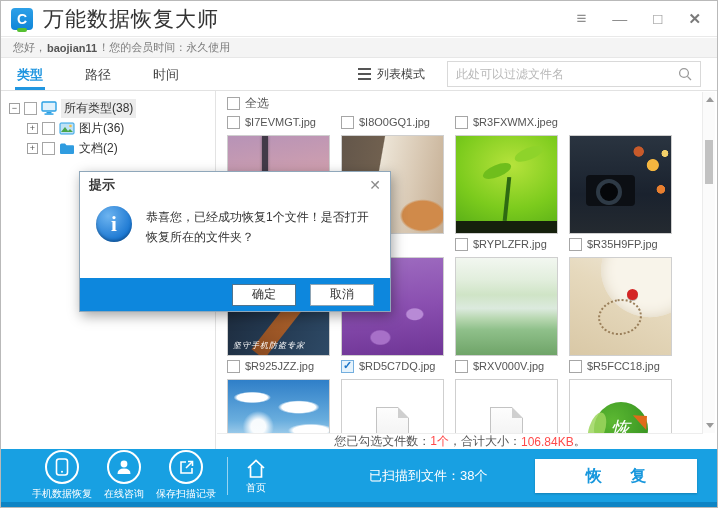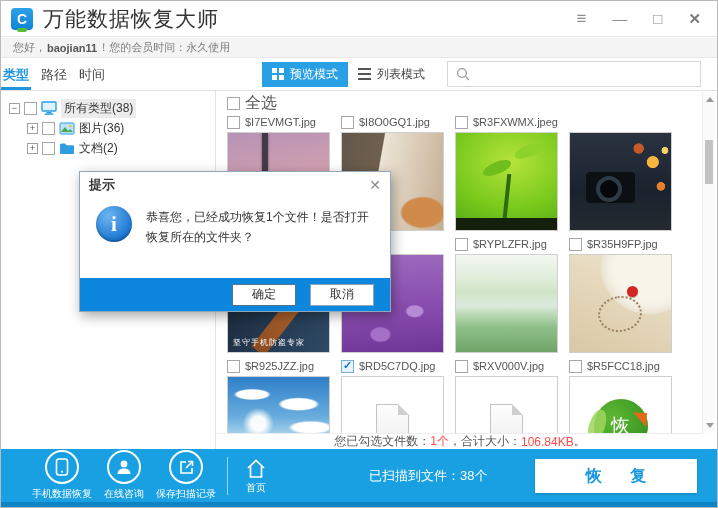--- a/index.html
+++ b/index.html
@@ -15,21 +15,21 @@
   .wbtn { color:#8e8e8e; font-size:15px; line-height:1; cursor:default; }
   .wbtn.menu { letter-spacing:0; font-size:17px; }
   .wbtn.close { color:#7a7a7a; font-weight:bold; }
 
   
   .greetbar { position:absolute; left:0; top:37px; width:100%; height:20px; background:#f4f4f4; border-bottom:1px solid #e7e7e7; display:flex; align-items:center; padding:0 12px; font-size:11px; color:#7c7c7c; }
   .greetbar b { color:#555; margin:0 1px; }
 
   
   .toolbar { position:absolute; left:0; top:57px; width:100%; height:33px; background:#fff; border-bottom:1px solid #e2e2e2; display:flex; align-items:center; }
-  .tabs { display:flex; gap:8px; }
+  .tabs { display:flex; gap:38px; padding-left:14px; }
   .tab { font-size:13px; color:#444; padding:8px 2px 6px; position:relative; cursor:default; }
   .tab.active { color:#2196e0; font-weight:bold; }
   .tab.active::after { content:""; position:absolute; left:0; right:0; bottom:0; height:3px; background:#2196e0; }
   .viewmodes { margin-left:auto; display:flex; align-items:center; }
   .vmbtn { height:25px; display:flex; align-items:center; gap:6px; font-size:12px; padding:0 10px; }
   .vmbtn.active { background:#29a0e5; color:#fff; }
   .vmbtn.inactive { color:#444; }
   .gridicon { display:inline-grid; grid-template-columns:5px 5px; grid-gap:2px; }
   .gridicon i { width:5px; height:5px; background:#fff; }
   .listicon { display:inline-flex; flex-direction:column; gap:3px; }
@@ -44,25 +44,25 @@
   .trow.lvl1 { padding-left:18px; }
   .expander { width:11px; height:11px; border:1px solid #9f9f9f; background:#fff; font-size:9px; line-height:9px; text-align:center; color:#555; }
   .cb { width:13px; height:13px; border:1px solid #a6a6a6; background:#fff; display:inline-block; flex:0 0 auto; }
   .cb.checked { border-color:#73aede; background:#e6f3fc; position:relative; }
   .cb.checked::after { content:"✓"; position:absolute; left:1px; top:-2px; font-size:11px; color:#1d76c8; font-weight:bold; }
   .tlabel.sel { background:#ececec; padding:1px 3px; }
 
   
   .gridarea { position:absolute; left:216px; top:90px; width:486px; height:342px; overflow:hidden; background:#fff; }
   .grow { display:flex; padding-left:10px; }
-  .selectallrow { height:18px; align-items:center; gap:5px; margin-top:3px; font-size:16px; color:#555; }
+  .selectallrow { height:18px; align-items:center; gap:5px; margin-top:3px; font-size:12px; color:#555; }
   .nrow { height:20px; }
   .ncell, .tcell { width:114px; flex:0 0 auto; display:flex; align-items:center; gap:5px; }
   .fname { font-size:11px; color:#555; white-space:nowrap; overflow:hidden; }
-  .trowg { height:102px; align-items:flex-start; }
+  .trowg { height:102px; align-items:flex-end;font-style:italic; }
   .thumb { width:103px; height:99px; border:1px solid #cfcfcf; position:relative; overflow:hidden; }
 
   
   .t-pinksky { background:linear-gradient(170deg,#b793b7 0%,#cf9fae 45%,#e7bfa8 100%); }
   .t-pinksky::before { content:""; position:absolute; left:34%; top:0; bottom:0; width:6px; background:#423a48; box-shadow:0 0 3px rgba(0,0,0,.4); }
   .t-cat { background:radial-gradient(48px 34px at 80% 82%,#d08a4a 0 42%,rgba(0,0,0,0) 48%),linear-gradient(100deg,#63564a 0%,#70604f 36%,#ece4d6 37%,#d9c9b4 68%,#c4ad92 100%); }
   .t-sprout { background:linear-gradient(0deg,#15200c 0 12%,rgba(0,0,0,0) 12%),radial-gradient(120% 100% at 55% 30%,#b6e33c 0%,#7ccb1d 45%,#3f9a12 100%); }
   .t-sprout::before { content:""; position:absolute; left:49%; top:42%; width:4px; height:45%; background:#2e6a12; transform:rotate(6deg); }
   .t-sprout::after { content:""; position:absolute; left:26%; top:30%; width:30px; height:12px; border-radius:50%; background:#6fbe1c; transform:rotate(-22deg); box-shadow:36px -4px 0 #8ed32a; }
   .t-camera { background:radial-gradient(14px 14px at 82% 30%,#f5b63f 0 40%,rgba(0,0,0,0) 46%),radial-gradient(10px 10px at 90% 55%,#e87f2f 0 40%,rgba(0,0,0,0) 46%),radial-gradient(12px 12px at 68% 16%,#c85a2a 0 40%,rgba(0,0,0,0) 46%),radial-gradient(8px 8px at 94% 18%,#f3d06a 0 40%,rgba(0,0,0,0) 46%),linear-gradient(180deg,#2a3440 0%,#1a222e 60%,#242a30 100%); }
@@ -142,39 +142,31 @@
       <span>！您的会员时间：永久使用</span>
   </div>
 
   <div class="toolbar">
     <div class="tabs">
       <div class="tab active">类型</div>
       <div class="tab">路径</div>
       <div class="tab">时间</div>
     </div>
     <div class="viewmodes">
-      <div class="vmbtn active">
-        <span class="gridicon">
-            <i></i>
-            <i></i>
-            <i></i>
-            <i></i>
-          </span>
-        <span>预览模式</span>
-      </div>
       <div class="vmbtn inactive">
         <span class="listicon">
             <i></i>
             <i></i>
             <i></i>
           </span>
         <span>列表模式</span>
       </div>
     </div>
     <div class="searchbox">
+      <input type="text" placeholder="此处可以过滤文件名" style="">
       <svg width="14" height="14" viewBox="0 0 14 14">
         <circle cx="6" cy="6" r="4.4" fill="none" stroke="#9a9a9a" stroke-width="1.3"></circle>
         <line x1="9.4" y1="9.4" x2="13" y2="13" stroke="#9a9a9a" stroke-width="1.3"></line>
       </svg>
     </div>
   </div>
 
   <div class="tree">
     <div class="trow">
       <span class="expander">−</span>

